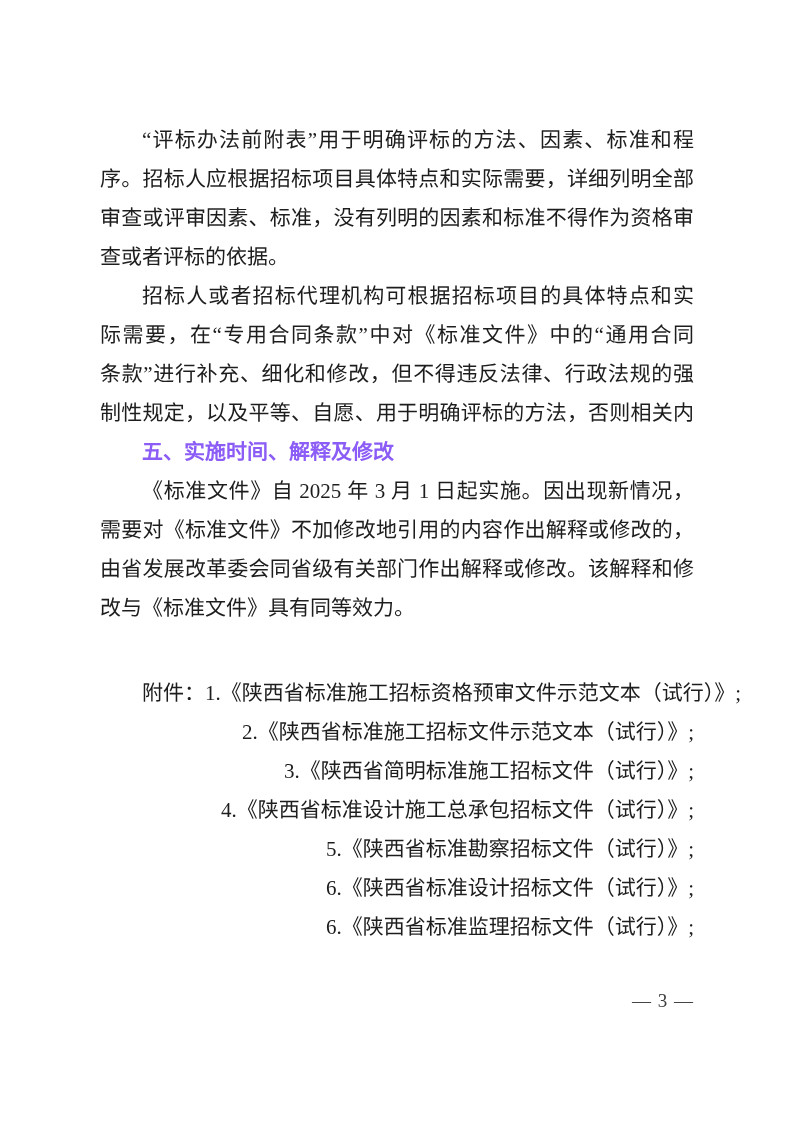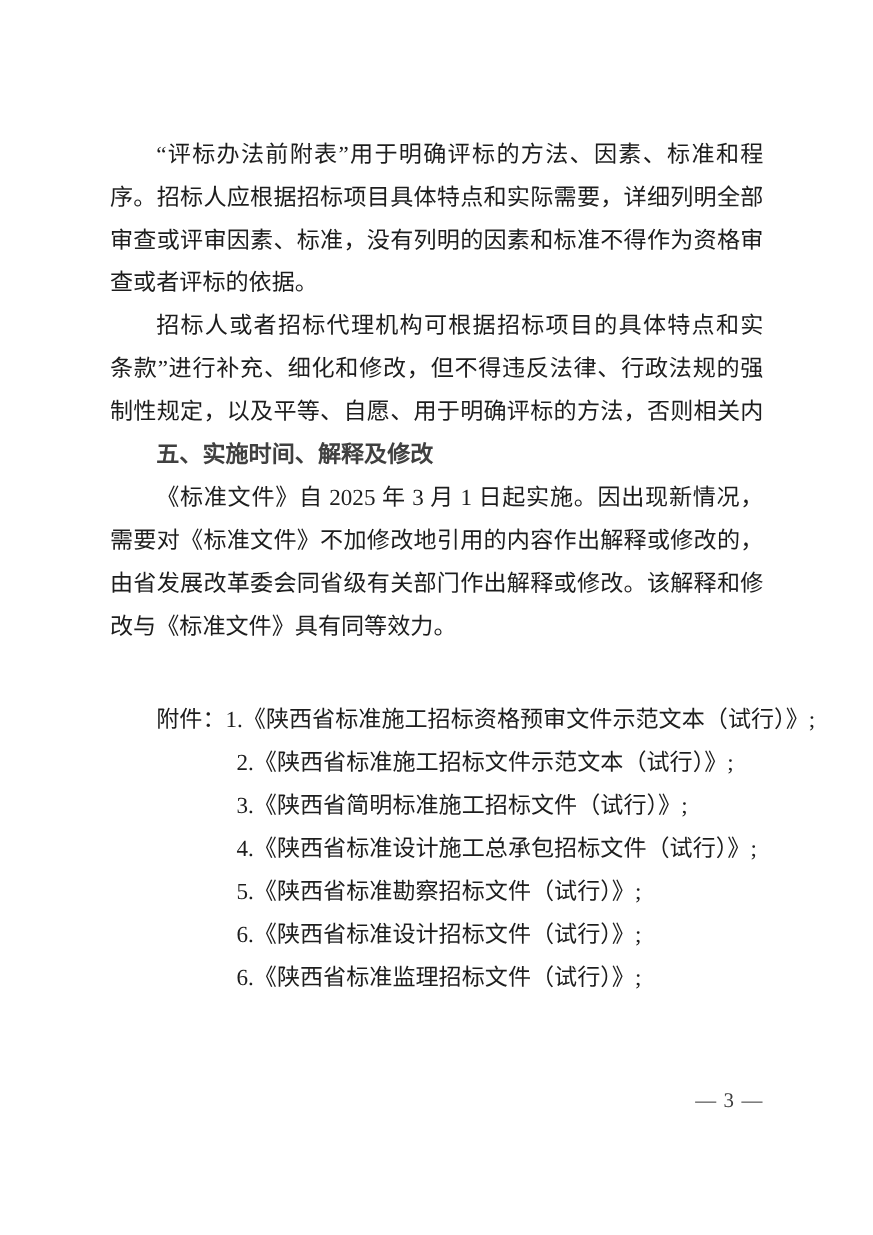--- a/index.html
+++ b/index.html
@@ -34,24 +34,25 @@
     text-align: justify;
     text-align-last: justify;
   }
   .indent {
     padding-left: 42px;
     box-sizing: border-box;
   }
   .heading {
     font-family: Liberation Serif, serif;
     font-weight: 700;
-    color: #404040;
+    color: #8b5cf6;
   }
   .attachments {
     margin-top: 46px;
+    text-align: right;
   }
   .att-first {
     padding-left: 42px;
     box-sizing: border-box;
   }
   .att-item {
     padding-left: 115px;
     box-sizing: border-box;
   }
   .page-number {
@@ -70,20 +71,21 @@
 
 <div class="page">
   <div class="content">
 
     <div class="line just indent">“评标办法前附表”用于明确评标的方法、因素、标准和程</div>
     <div class="line just">序。招标人应根据招标项目具体特点和实际需要，详细列明全部</div>
     <div class="line just">审查或评审因素、标准，没有列明的因素和标准不得作为资格审</div>
     <div class="line">查或者评标的依据。</div>
 
     <div class="line just indent">招标人或者招标代理机构可根据招标项目的具体特点和实</div>
+    <div class="line just">际需要，在“专用合同条款”中对《标准文件》中的“通用合同</div>
     <div class="line just">条款”进行补充、细化和修改，但不得违反法律、行政法规的强</div>
     <div class="line just">制性规定，以及平等、自愿、用于明确评标的方法，否则相关内</div>
 
     <div class="line heading indent">五、实施时间、解释及修改</div>
 
     <div class="line just indent">《标准文件》自 2025 年 3 月 1 日起实施。因出现新情况，</div>
     <div class="line just">需要对《标准文件》不加修改地引用的内容作出解释或修改的，</div>
     <div class="line just">由省发展改革委会同省级有关部门作出解释或修改。该解释和修</div>
     <div class="line">改与《标准文件》具有同等效力。</div>
 

